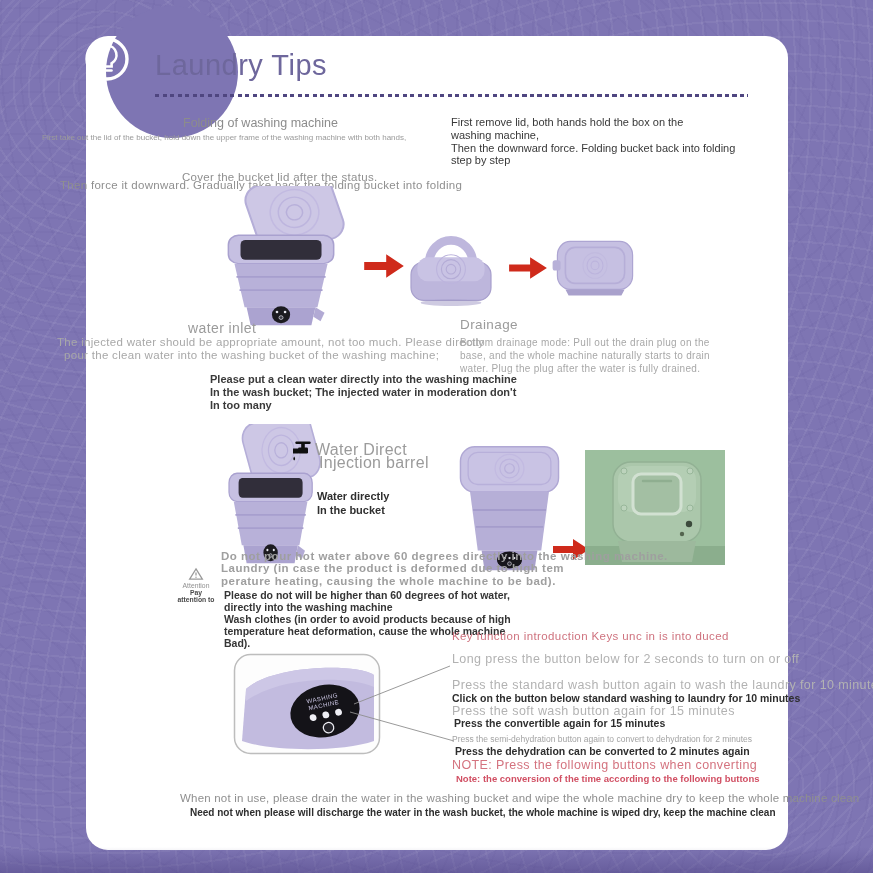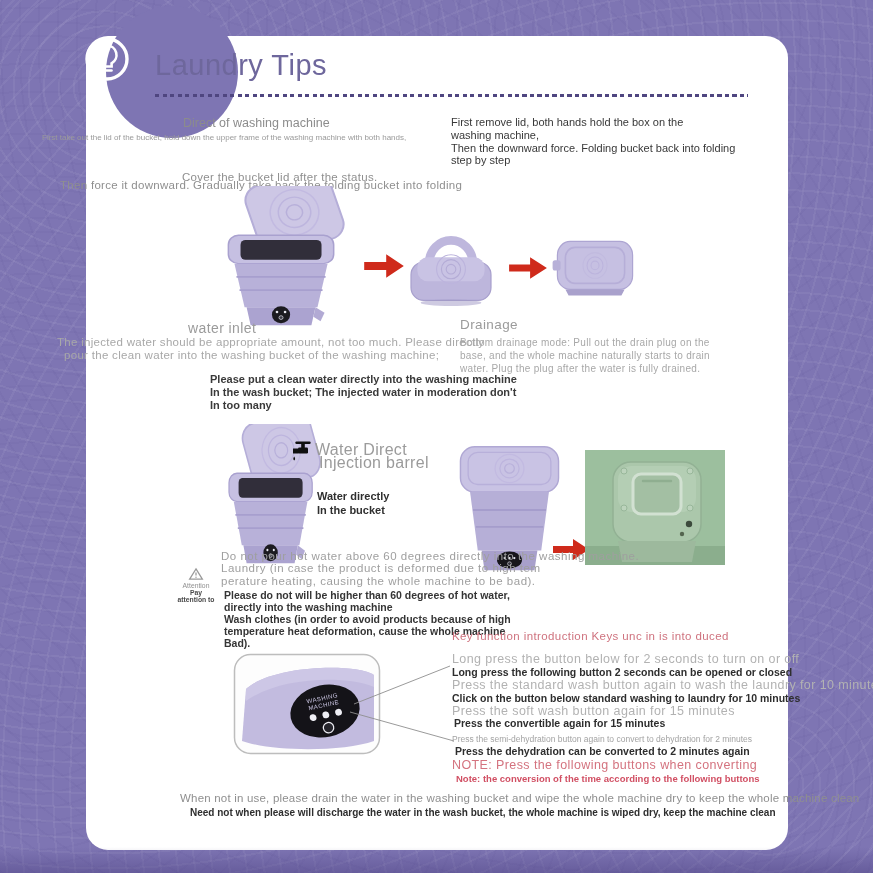--- a/index.html
+++ b/index.html
@@ -46,21 +46,21 @@
   
   .wd-gray{left:315px;top:443px;font-size:16px;color:#9b9b9b;line-height:13px;letter-spacing:.3px;}
   .wd-dark{left:317px;top:489px;font-size:11px;color:#2f2f2f;font-weight:700;line-height:14px;}
   .wd-gray div,.wd-dark div{white-space:nowrap;}
   
   .att-col{left:173px;top:567px;width:46px;text-align:center;font-size:6.8px;color:#8f8f8f;white-space:normal;}
   .att-col .b{font-weight:700;color:#4a4a4a;}
   .att-gray{left:221px;top:550px;font-size:11.5px;color:#9f9f9f;line-height:12.4px;letter-spacing:.5px;}
   .att-dark1{left:224px;top:589px;font-size:10.5px;color:#353535;font-weight:700;line-height:12.2px;}
   .att-dark2{left:224px;top:613px;font-size:10.5px;color:#353535;font-weight:700;line-height:12.2px;}
-  .att-gray div,.att-dark1 div,.att-dark2 div{white-space:nowrap;}
+  .att-gray div,.att-dark1 div,.att-dark2 div{white-space:nowrap;font-weight:bold;}
   
   .kf-head{left:452px;top:630px;font-size:11.5px;color:#cf737f;letter-spacing:.4px;}
   .kf-gray{font-size:12.5px;color:#b2b2b2;letter-spacing:.4px;}
   .kf-dark{font-size:10.5px;color:#2e2e2e;font-weight:700;}
   .kf-gray-sm{font-size:8.5px;color:#a3a3a3;}
   .kf-pink{font-size:12.5px;color:#d4737f;letter-spacing:.4px;}
   .kf-pink-sm{font-size:9.5px;color:#d14f63;font-weight:700;}
   
   .foot-gray{left:180px;top:792px;font-size:11.5px;color:#8f8f8f;letter-spacing:.2px;}
   .foot-dark{left:190px;top:807px;font-size:10px;color:#2e2e2e;font-weight:700;}
@@ -151,21 +151,21 @@
 
   <svg class="abs" style="left:84px;top:36px" width="46" height="46" viewBox="0 0 46 46">
     <circle cx="23" cy="23" r="20" fill="none" stroke="#ffffff" stroke-width="3.4"></circle>
     <path d="M23 9.5 a9.5 9.5 0 0 1 4.6 17.8 l0 3.2 h-9.2 l0 -3.2 a9.5 9.5 0 0 1 4.6 -17.8 Z" fill="none" stroke="#ffffff" stroke-width="2.6"></path>
     <path d="M18.5 34.5 h9" stroke="#ffffff" stroke-width="2.6" stroke-linecap="round"></path>
     <path d="M18.5 14.5 q-1.5 1.5 -1.5 3.5" stroke="#ffffff" stroke-width="2" fill="none" stroke-linecap="round"></path>
   </svg>
   <div class="t title">Laundry Tips</div>
   <div class="divider"></div>
 
-  <div class="t fold-head">Direct of washing machine</div>
+  <div class="t fold-head">Folding of washing machine</div>
   <div class="t fold-tiny">First take out the lid of the bucket, hold down the upper frame of the washing machine with both hands,</div>
   <div class="t fold-l2">Then force it downward. Gradually take back the folding bucket into folding</div>
   <div class="t fold-l3">Cover the bucket lid after the status.</div>
   <div class="t fold-right">
     <div>First remove lid, both hands hold the box on the</div>
     <div>washing machine,</div>
     <div>Then the downward force. Folding bucket back into folding</div>
     <div>step by step</div>
   </div>
 
@@ -271,21 +271,20 @@
       <circle cx="92" cy="75" r="5.2" fill="#26252c" stroke="#efeff5" stroke-width="1.2"></circle>
     </g>
   </svg>
   <svg class="abs" style="left:330px;top:652px" width="135" height="100" viewBox="0 0 135 100">
     <path d="M24 52 L120 14" stroke="#8f8f8f" stroke-width="0.9" fill="none"></path>
     <path d="M20 60 L124 89" stroke="#8f8f8f" stroke-width="0.9" fill="none"></path>
   </svg>
 
   <div class="t kf-head">Key function introduction Keys unc in is into duced</div>
   <div class="t kf-gray" style="left:452px;top:652px">Long press the button below for 2 seconds to turn on or off</div>
-  <div class="t kf-dark" style="left:452px;top:666px">Long press the following button 2 seconds can be opened or closed</div>
   <div class="t kf-gray" style="left:452px;top:678px">Press the standard wash button again to wash the laundry for 10 minutes</div>
   <div class="t kf-dark" style="left:452px;top:692px">Click on the button below standard washing to laundry for 10 minutes</div>
   <div class="t kf-gray" style="left:452px;top:704px">Press the soft wash button again for 15 minutes</div>
   <div class="t kf-dark" style="left:454px;top:717px">Press the convertible again for 15 minutes</div>
   <div class="t kf-gray-sm" style="left:452px;top:734px">Press the semi-dehydration button again to convert to dehydration for 2 minutes</div>
   <div class="t kf-dark" style="left:455px;top:745px">Press the dehydration can be converted to 2 minutes again</div>
   <div class="t kf-pink" style="left:452px;top:758px">NOTE: Press the following buttons when converting</div>
   <div class="t kf-pink-sm" style="left:456px;top:773px">Note: the conversion of the time according to the following buttons</div>
 
   <div class="t foot-gray">When not in use, please drain the water in the washing bucket and wipe the whole machine dry to keep the whole machine clean</div>

